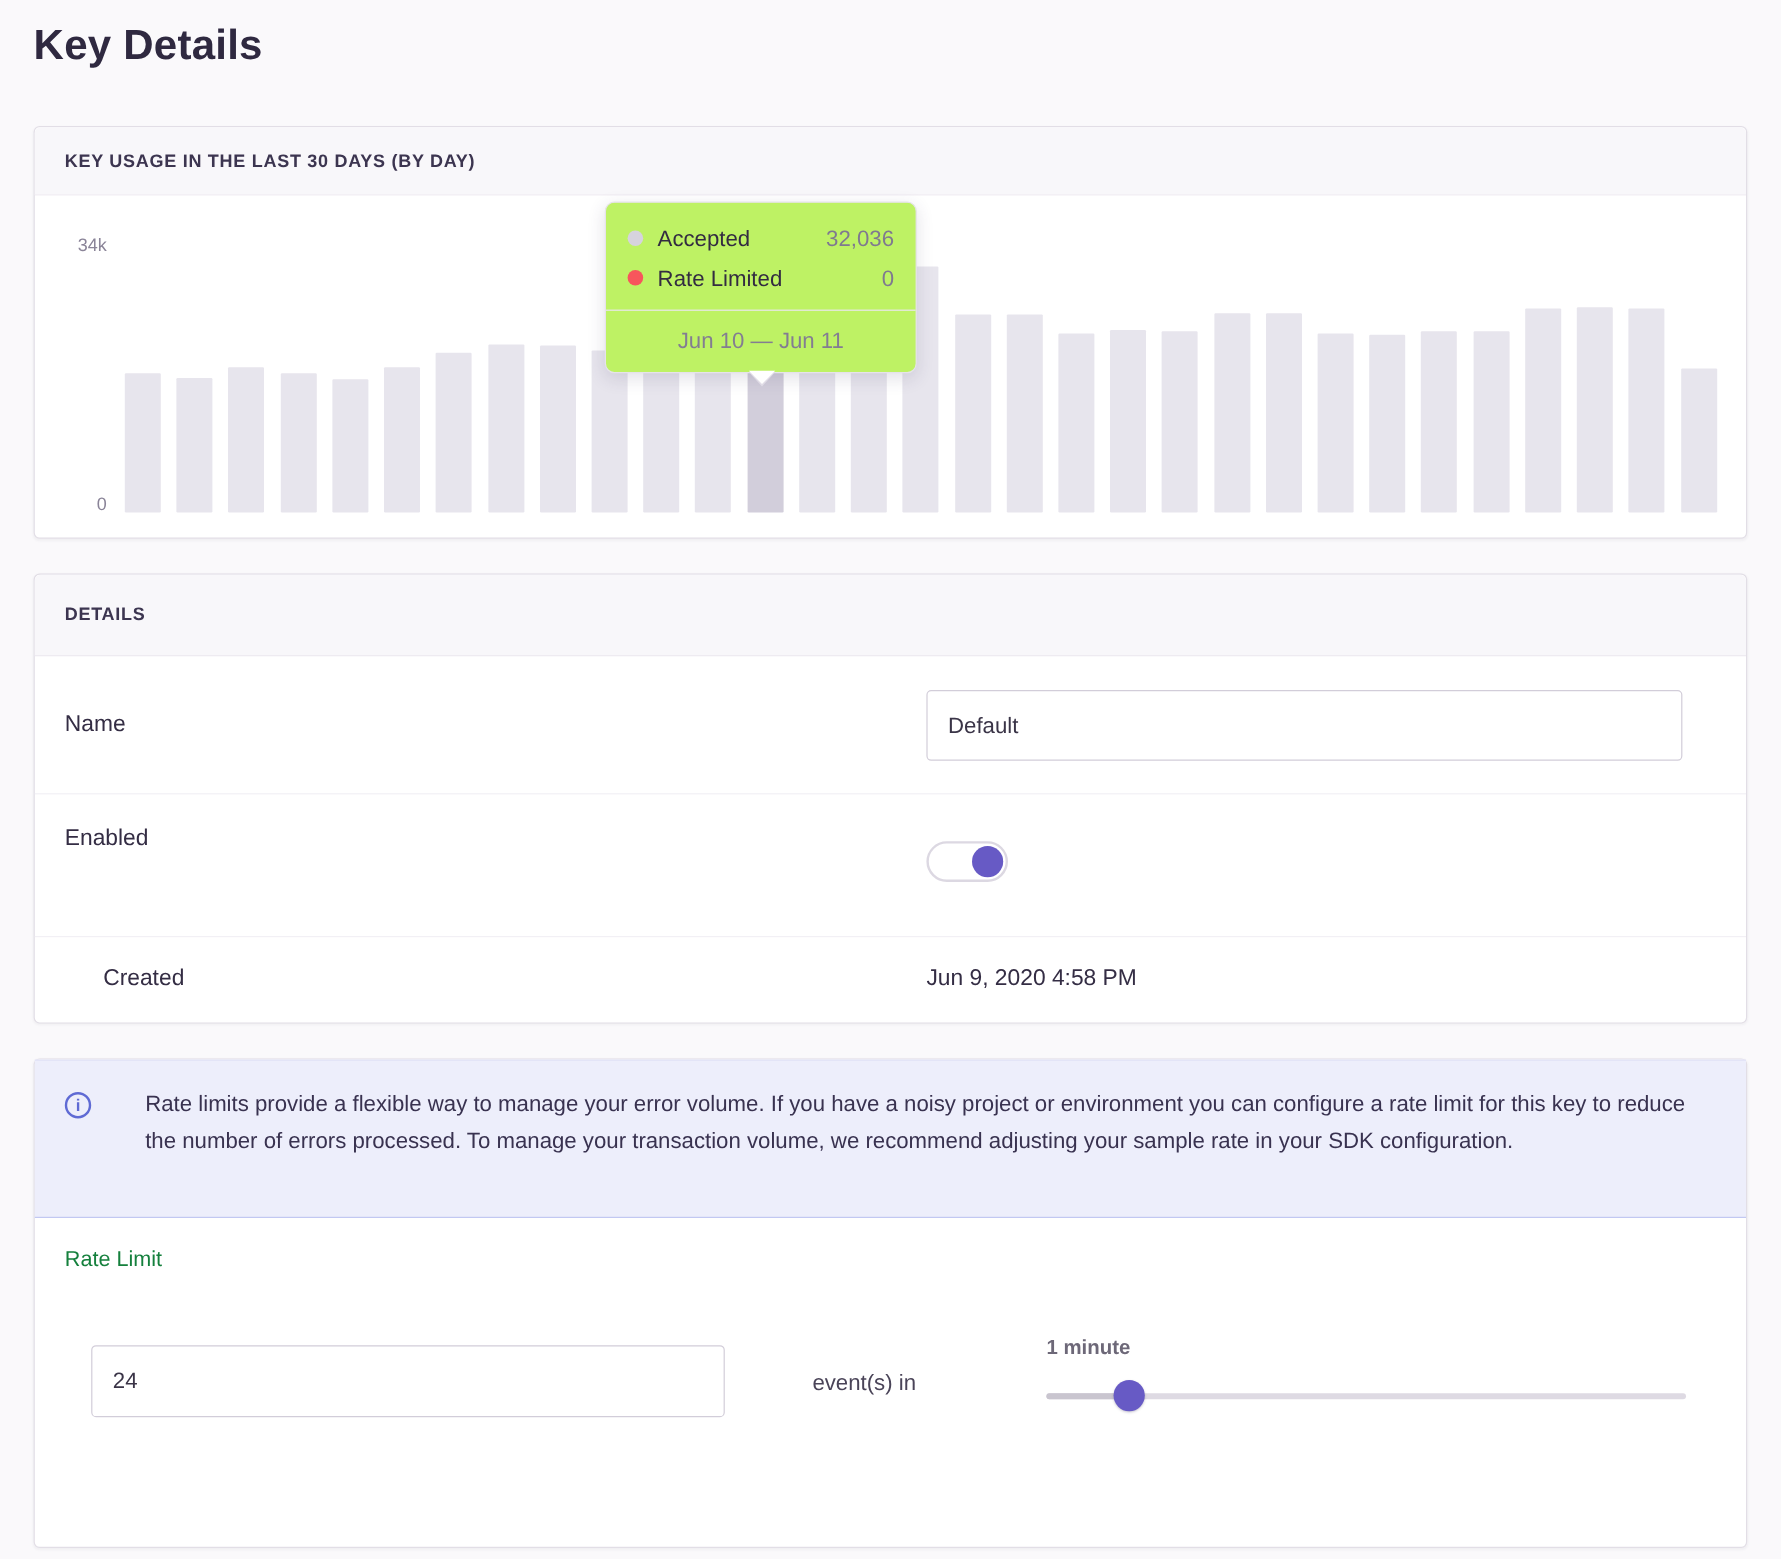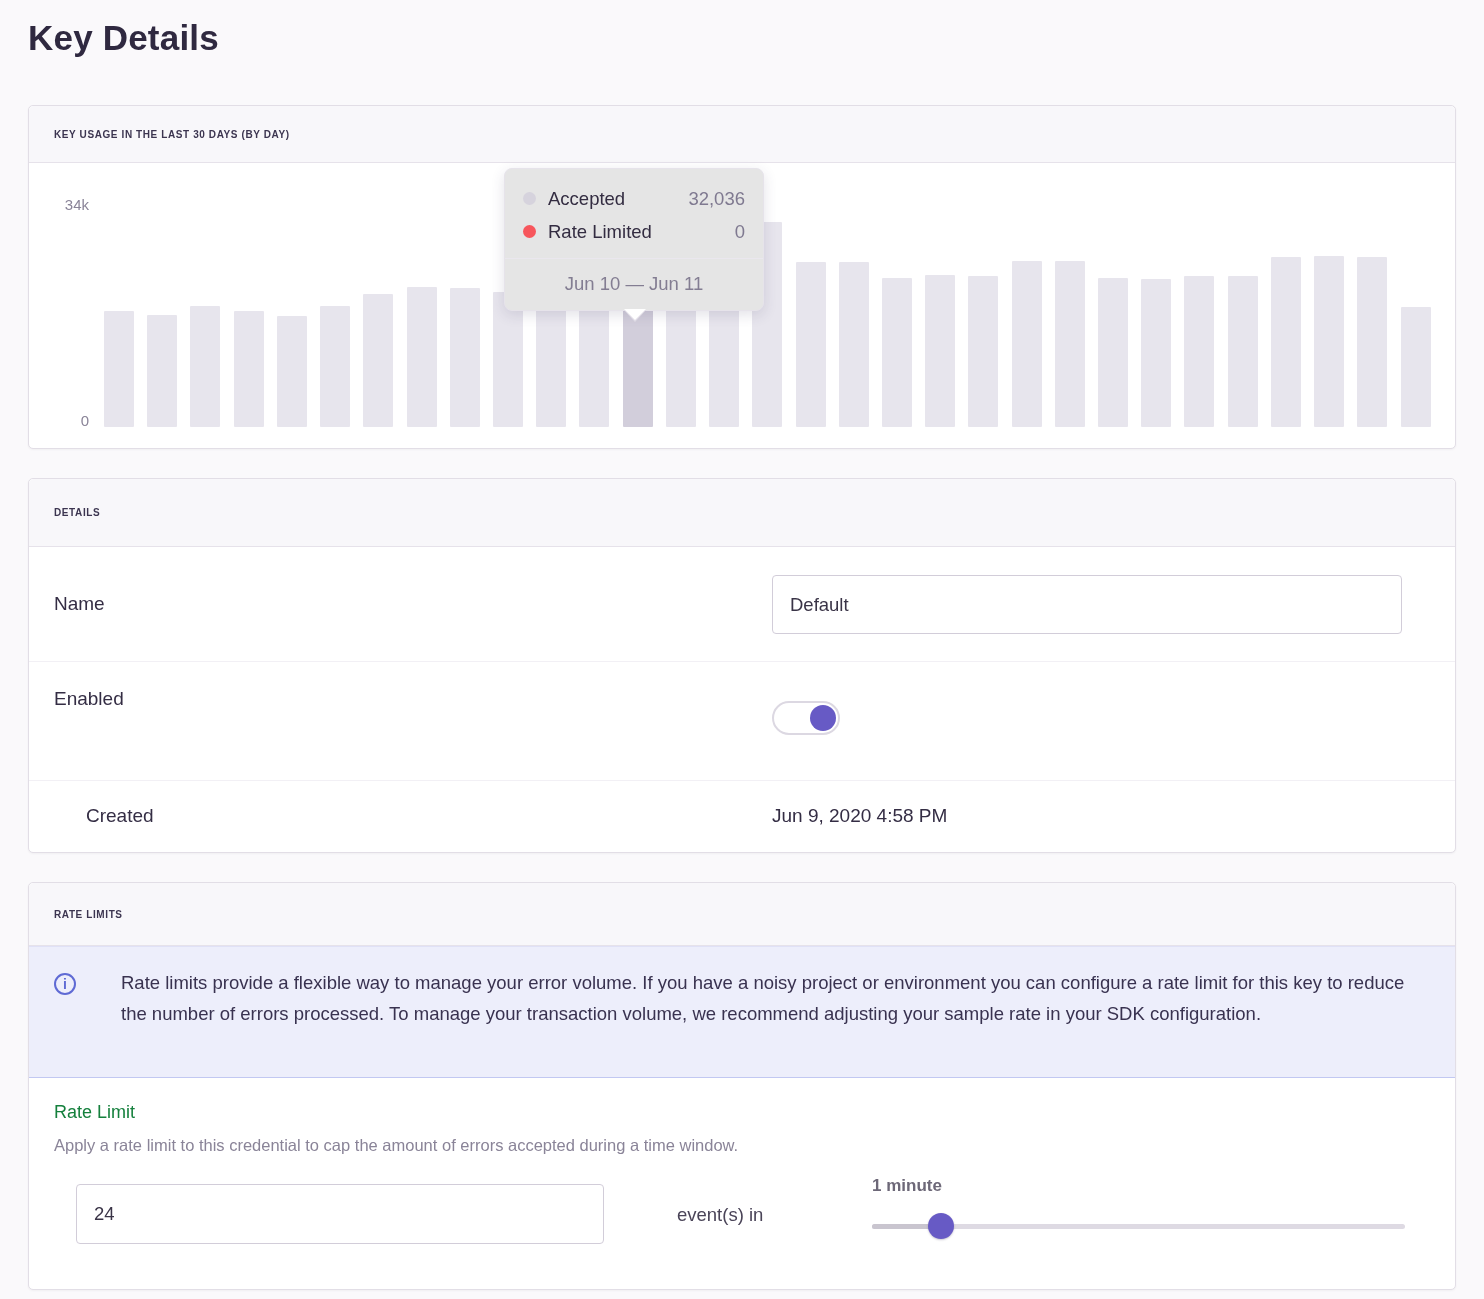--- a/index.html
+++ b/index.html
@@ -16,21 +16,21 @@
     font-size:35px; font-weight:700; color:#2f2940; letter-spacing:.2px;
   }
   .panel {
     position:absolute; left:28px; width:1428px;
     background:#fff; border:1px solid #e2dee6; border-radius:5px;
     box-shadow:0 1px 2px rgba(60,50,80,.05);
   }
   .panel-header {
     background:#f8f7fa; border-bottom:1px solid #e6e2ea;
     border-radius:5px 5px 0 0;
-    font-size:10px; font-weight:700; letter-spacing:.6px;
+    font-size:15px; font-weight:700; letter-spacing:.6px;
     color:#3c3550; text-transform:uppercase;
     display:flex; align-items:center; padding-left:25px;
   }
   
   .panel-usage { top:105px; height:344px; }
   .panel-usage .panel-header { height:57px; }
   .chart-body { position:relative; height:285px; }
   .y-label {
     position:absolute; left:0; width:60px; text-align:right;
     font-size:15px; color:#8a8498;
@@ -39,21 +39,21 @@
   .y-label.min { top:249px; }
   .bars {
     position:absolute; left:75px; bottom:21px; width:1327px; height:230px;
     display:flex; justify-content:space-between; align-items:flex-end;
   }
   .bar { width:30px; background:#e7e5ed; border-radius:1px; }
   .bar-hl { background:#d2cedb; }
   
   .tooltip {
     position:absolute; left:475px; top:5px; width:260px; z-index:5;
-    background:#e5e5e5; border:1px solid #e6e3ea; border-radius:8px;
+    background:#bef264; border:1px solid #e6e3ea; border-radius:8px;
     box-shadow:0 4px 14px rgba(60,50,90,.14);
   }
   .tt-rows { padding:13px 18px 10px 18px; }
   .tt-row { display:flex; align-items:center; height:33px; font-size:18.5px; }
   .tt-dot { width:13px; height:13px; border-radius:50%; margin-right:12px; flex:none; }
   .tt-label { color:#332c41; }
   .tt-value { margin-left:auto; color:#7f7990; }
   .tt-footer {
     border-top:1px solid #eae7ee; text-align:center;
     padding:14px 0 15px 0; font-size:18.5px; color:#837d92;
@@ -210,30 +210,28 @@
     </div>
   </div>
 
   <div class="row row-created">
     <div class="row-label">Created</div>
     <div class="created-value">Jun 9, 2020 4:58 PM</div>
   </div>
 </section>
 
 <section class="panel panel-rate">
-  <div class="panel-header">RATE LIMITS</div>
 
   <div class="alert-info">
     <span class="info-icon">i</span>
     <span>Rate limits provide a flexible way to manage your error volume. If you have a noisy project or environment you can configure a rate limit for this key to reduce the number of errors processed. To manage your transaction volume, we recommend adjusting your sample rate in your SDK configuration.</span>
   </div>
 
   <div class="rate-body">
     <div class="rl-label">Rate Limit</div>
-    <div class="rl-desc">Apply a rate limit to this credential to cap the amount of errors accepted during a time window.</div>
 
     <input class="text-input rl-input" type="text" value="24" style="">
 
     <div class="events-in">event(s) in</div>
 
     <div class="slider-block">
       <div class="slider-window">1 minute</div>
       <div class="slider-track" id="slider-track">
         <div class="slider-fill" id="slider-fill" style="width: 13%;"></div>
         <div class="slider-thumb" id="slider-thumb" style="left: 13%;"></div>

